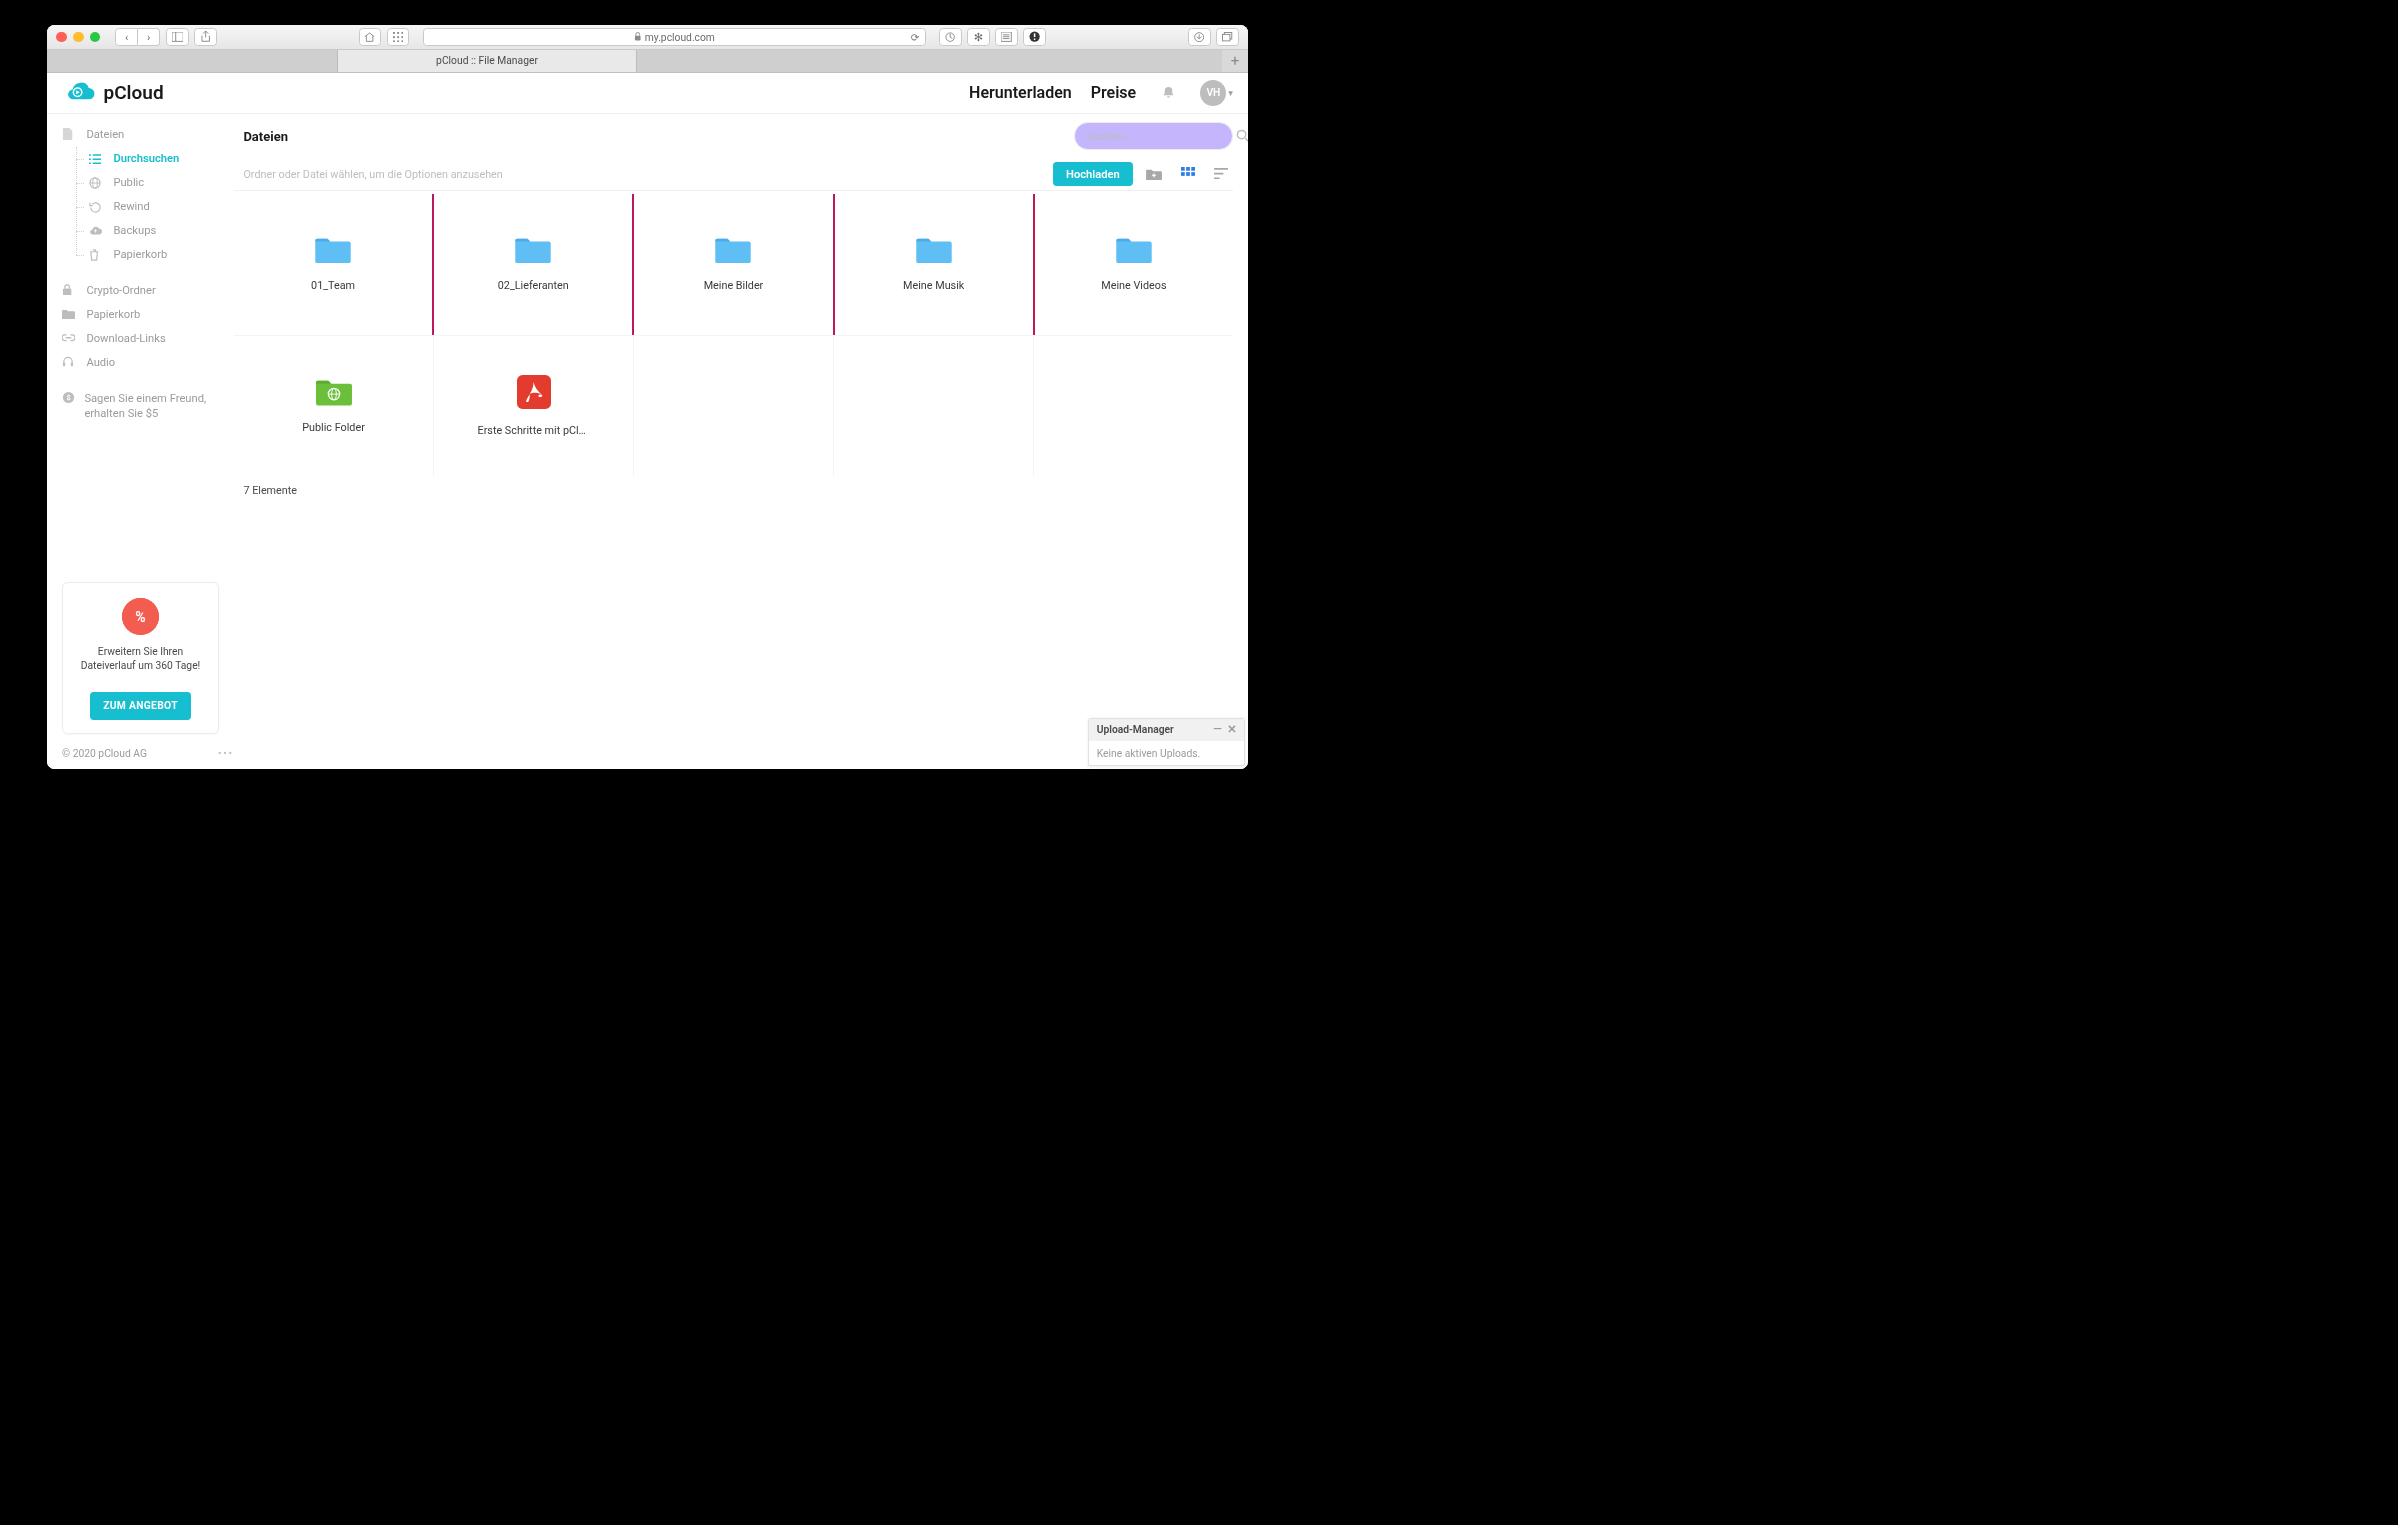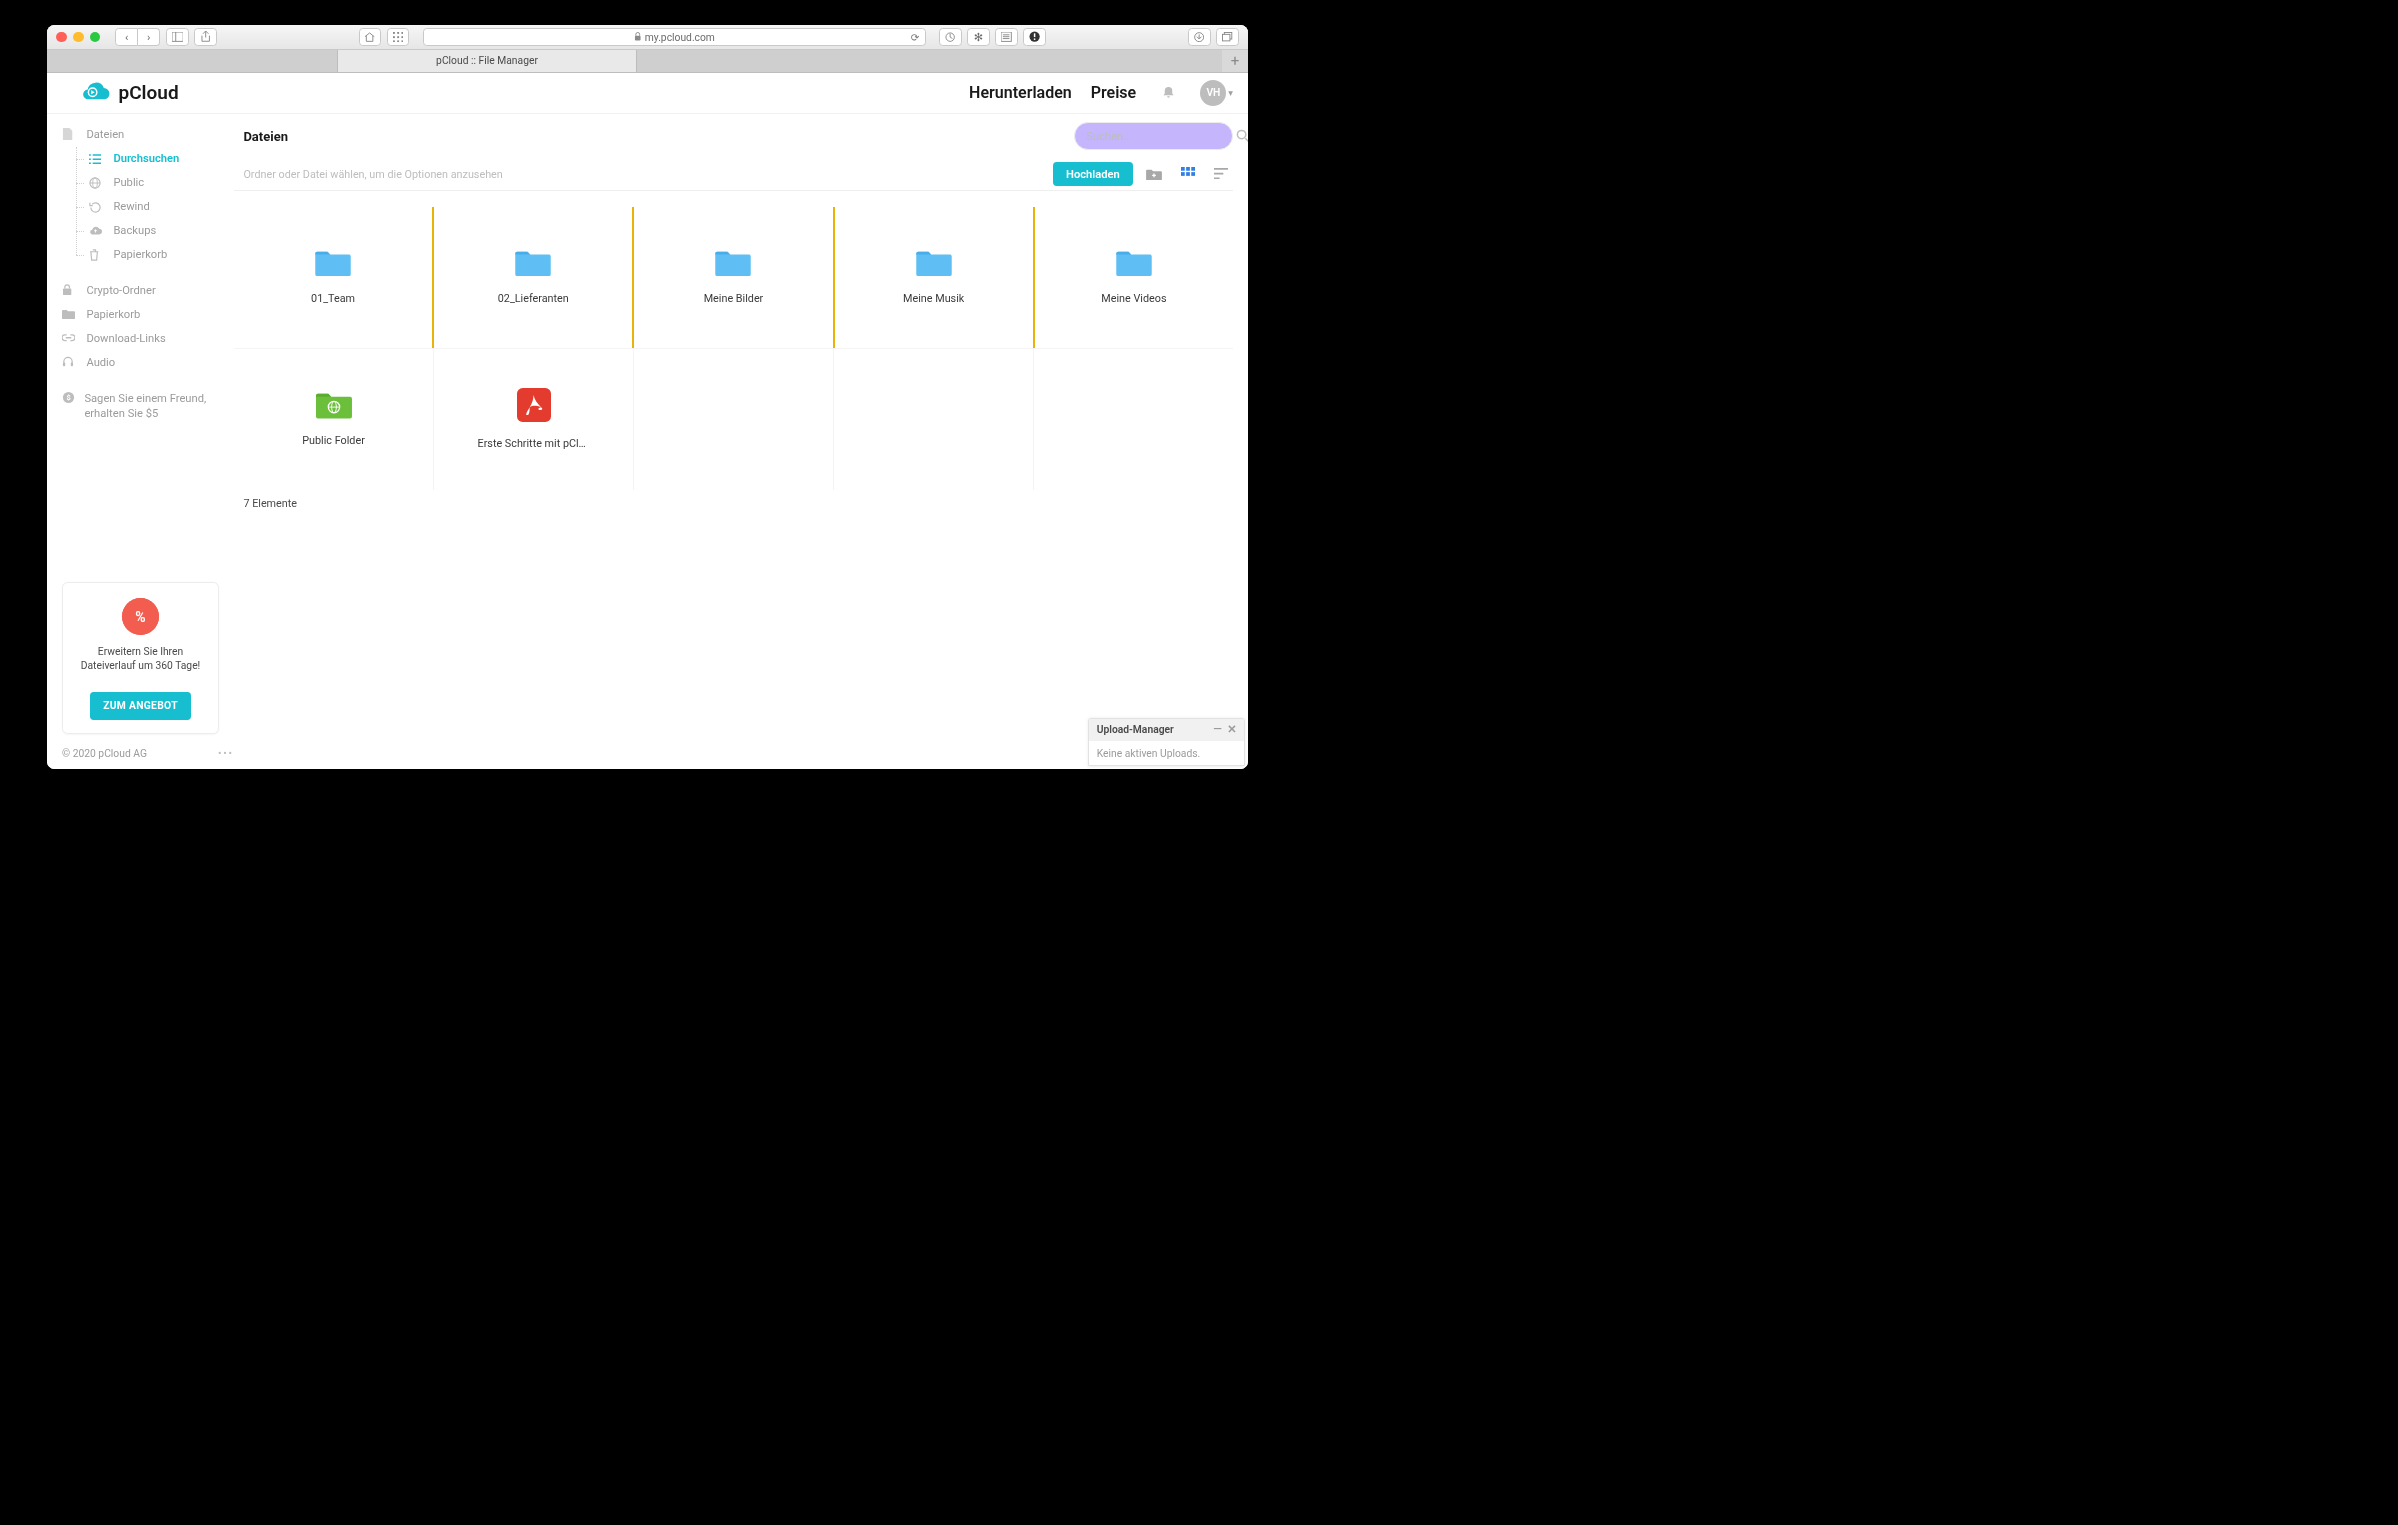--- a/index.html
+++ b/index.html
@@ -43,21 +43,21 @@
 .tab-strip { height:22.5px; background:#d1d1d1; display:flex; align-items:stretch; flex-shrink:0; }
 .tab-spacer-left { width:290px; background:#cfcfcf; border-bottom:0.9px solid #bdbdbd; }
 .tab-active { width:300px; background:#e9e9e9; border-bottom:0.9px solid #bdbdbd; display:flex; align-items:center; justify-content:center; font-size:10.3px; color:#4a4a4a; border-left:0.9px solid #bdbdbd; border-right:0.9px solid #bdbdbd; }
 .tab-spacer-right { flex:1; background:#cfcfcf; border-bottom:0.9px solid #bdbdbd; }
 .tab-plus { width:26px; display:flex; align-items:center; justify-content:center; color:#8a8a8a; font-size:15px; border-bottom:0.9px solid #bdbdbd; background:#d9d9d9; }
 
 
 .app { flex:1; display:flex; flex-direction:column; background:#fff; min-height:0; }
 
 .app-header {
-  height:41px; display:flex; align-items:center; padding:0 15px 0 15px; gap:19px; border-bottom:0.9px solid #f0f0f0;
+  height:41px; display:flex; align-items:center; padding:0 15px 0 0; gap:19px; border-bottom:0.9px solid #f0f0f0;
 }
 .logo-wrap { display:flex; align-items:center; gap:7.5px; width:187px; padding-left:15px; }
 .logo-cloud { width:34px; height:22.5px; position:relative; }
 .logo-cloud svg { width:34px; height:22.5px; }
 .logo-text { font-size:19px; font-weight:600; color:#1a1a1a; }
 .header-spacer { flex:1; }
 .hnav { font-size:16px; font-weight:600; color:#1a1a1a; cursor:pointer; }
 .bell-icon { width:15px; height:15px; color:#a0a0a0; cursor:pointer; margin:0 5.6px; }
 .avatar { width:26px; height:26px; border-radius:50%; background:#bdbdbd; color:#fff; font-size:10.3px; font-weight:600; display:flex; align-items:center; justify-content:center; }
 .avatar-caret { color:#a0a0a0; font-size:9.4px; margin-left:1.9px; }
@@ -101,21 +101,21 @@
 .search-box input::placeholder{ color:#bdbdbd; }
 .search-icon{ color:#bdbdbd; }
 
 .toolbar { display:flex; align-items:center; height:32px; padding-left:9.4px; border-bottom:0.9px solid #efefef; }
 .toolbar-hint { font-size:10.8px; color:#bdbdbd; }
 .toolbar-spacer{ flex:1; }
 .upload-btn { background:#17bed0; color:#fff; border:none; border-radius:3.7px; padding:5.6px 13px; font-size:11.2px; font-weight:600; cursor:pointer; }
 .tb-icon { width:24px; height:24px; display:flex; align-items:center; justify-content:center; color:#a8a8a8; margin-left:9.4px; cursor:pointer; font-size:14px; }
 .tb-icon.active{ color:#2f7fe6; }
 
-.grid { display:grid; grid-template-columns:repeat(5,1fr); gap:2px; background:#eab308; margin-top:16px; }
+.grid { display:grid; grid-template-columns:repeat(5,1fr); gap:2px; background:#be185d; margin-top:3px; }
 .tile { background:#fff; height:141px; display:flex; flex-direction:column; align-items:center; justify-content:center; cursor:pointer; gap:15px; padding:9.4px; }
 .folder-icon { width:36px; height:28px; }
 .folder-icon svg { width:36px; height:28px; }
 .tile-label { font-size:10.8px; color:#3a3a3a; text-align:center; max-width:112px; white-space:nowrap; overflow:hidden; text-overflow:ellipsis; }
 
 .pdf-icon { width:34px; height:34px; border-radius:5.6px; background:#e33b2e; display:flex; align-items:center; justify-content:center; color:#fff; }
 .public-folder { width:36px; height:28px; }
 
 .grid-row2 { display:grid; grid-template-columns:repeat(5,1fr); gap:0.9px; background:#f4f4f4; border-top:0.9px solid #f4f4f4; }
 .grid-row2 .tile-empty{ background:#fff; }

